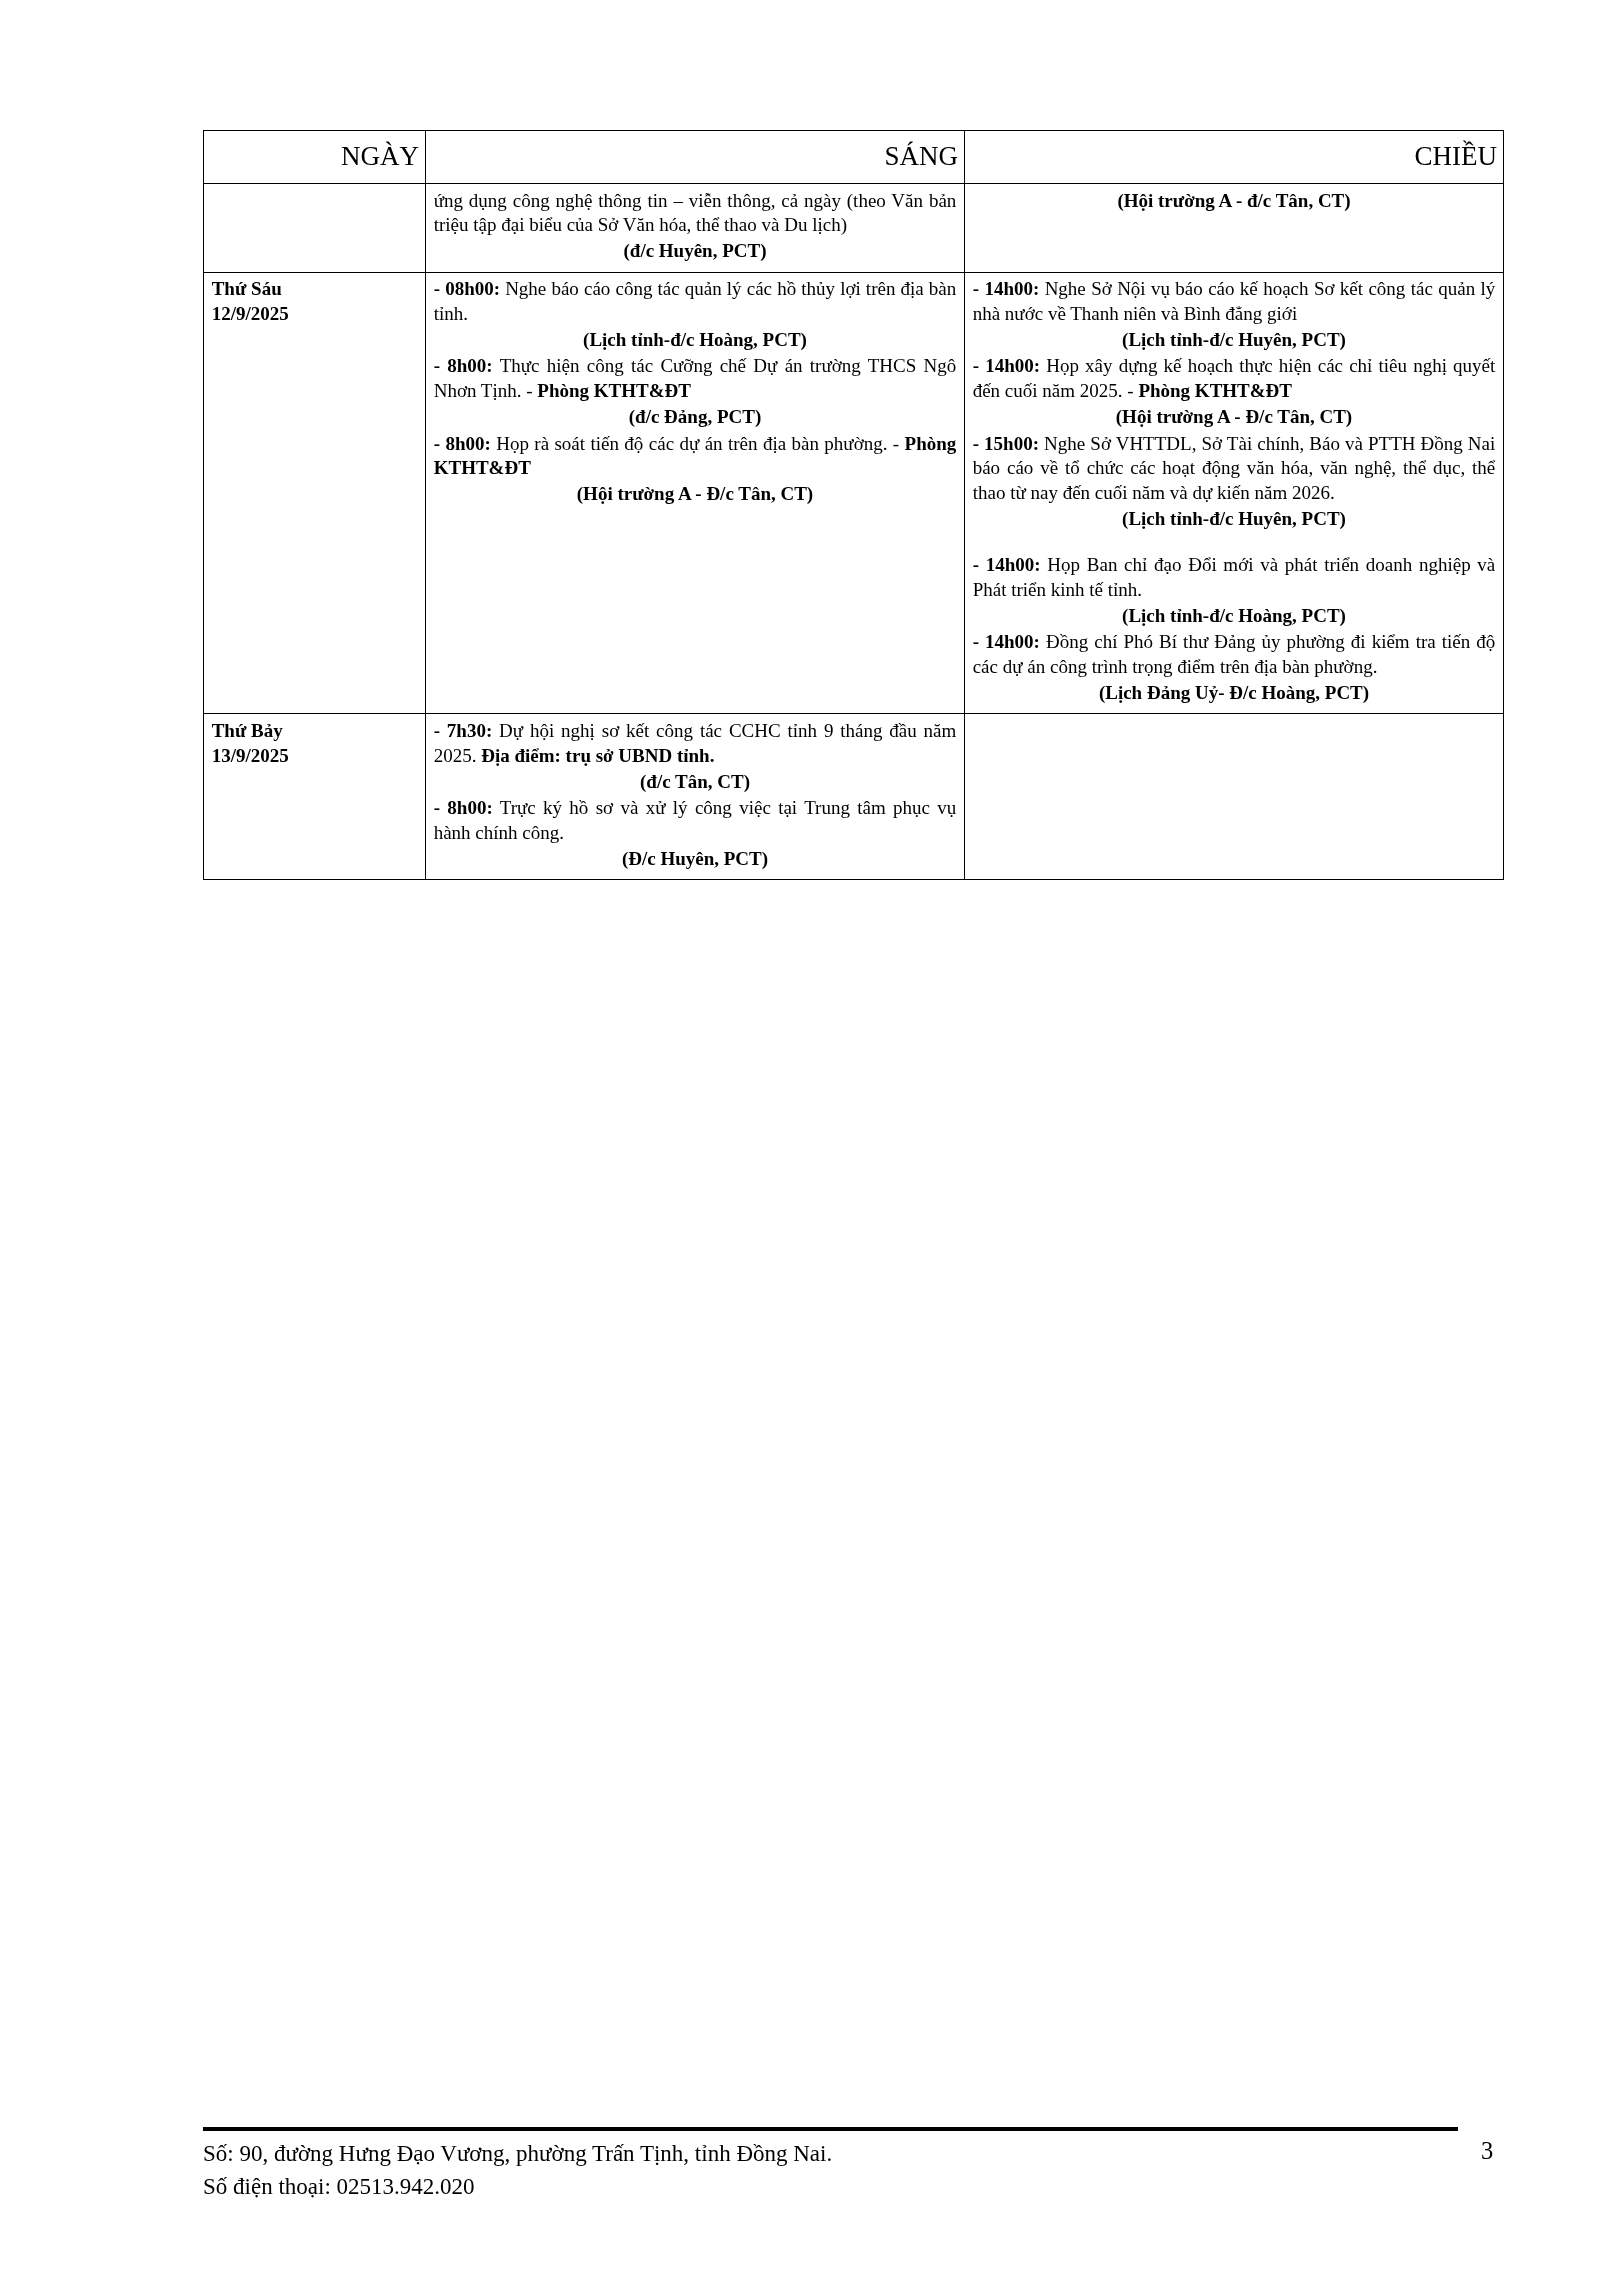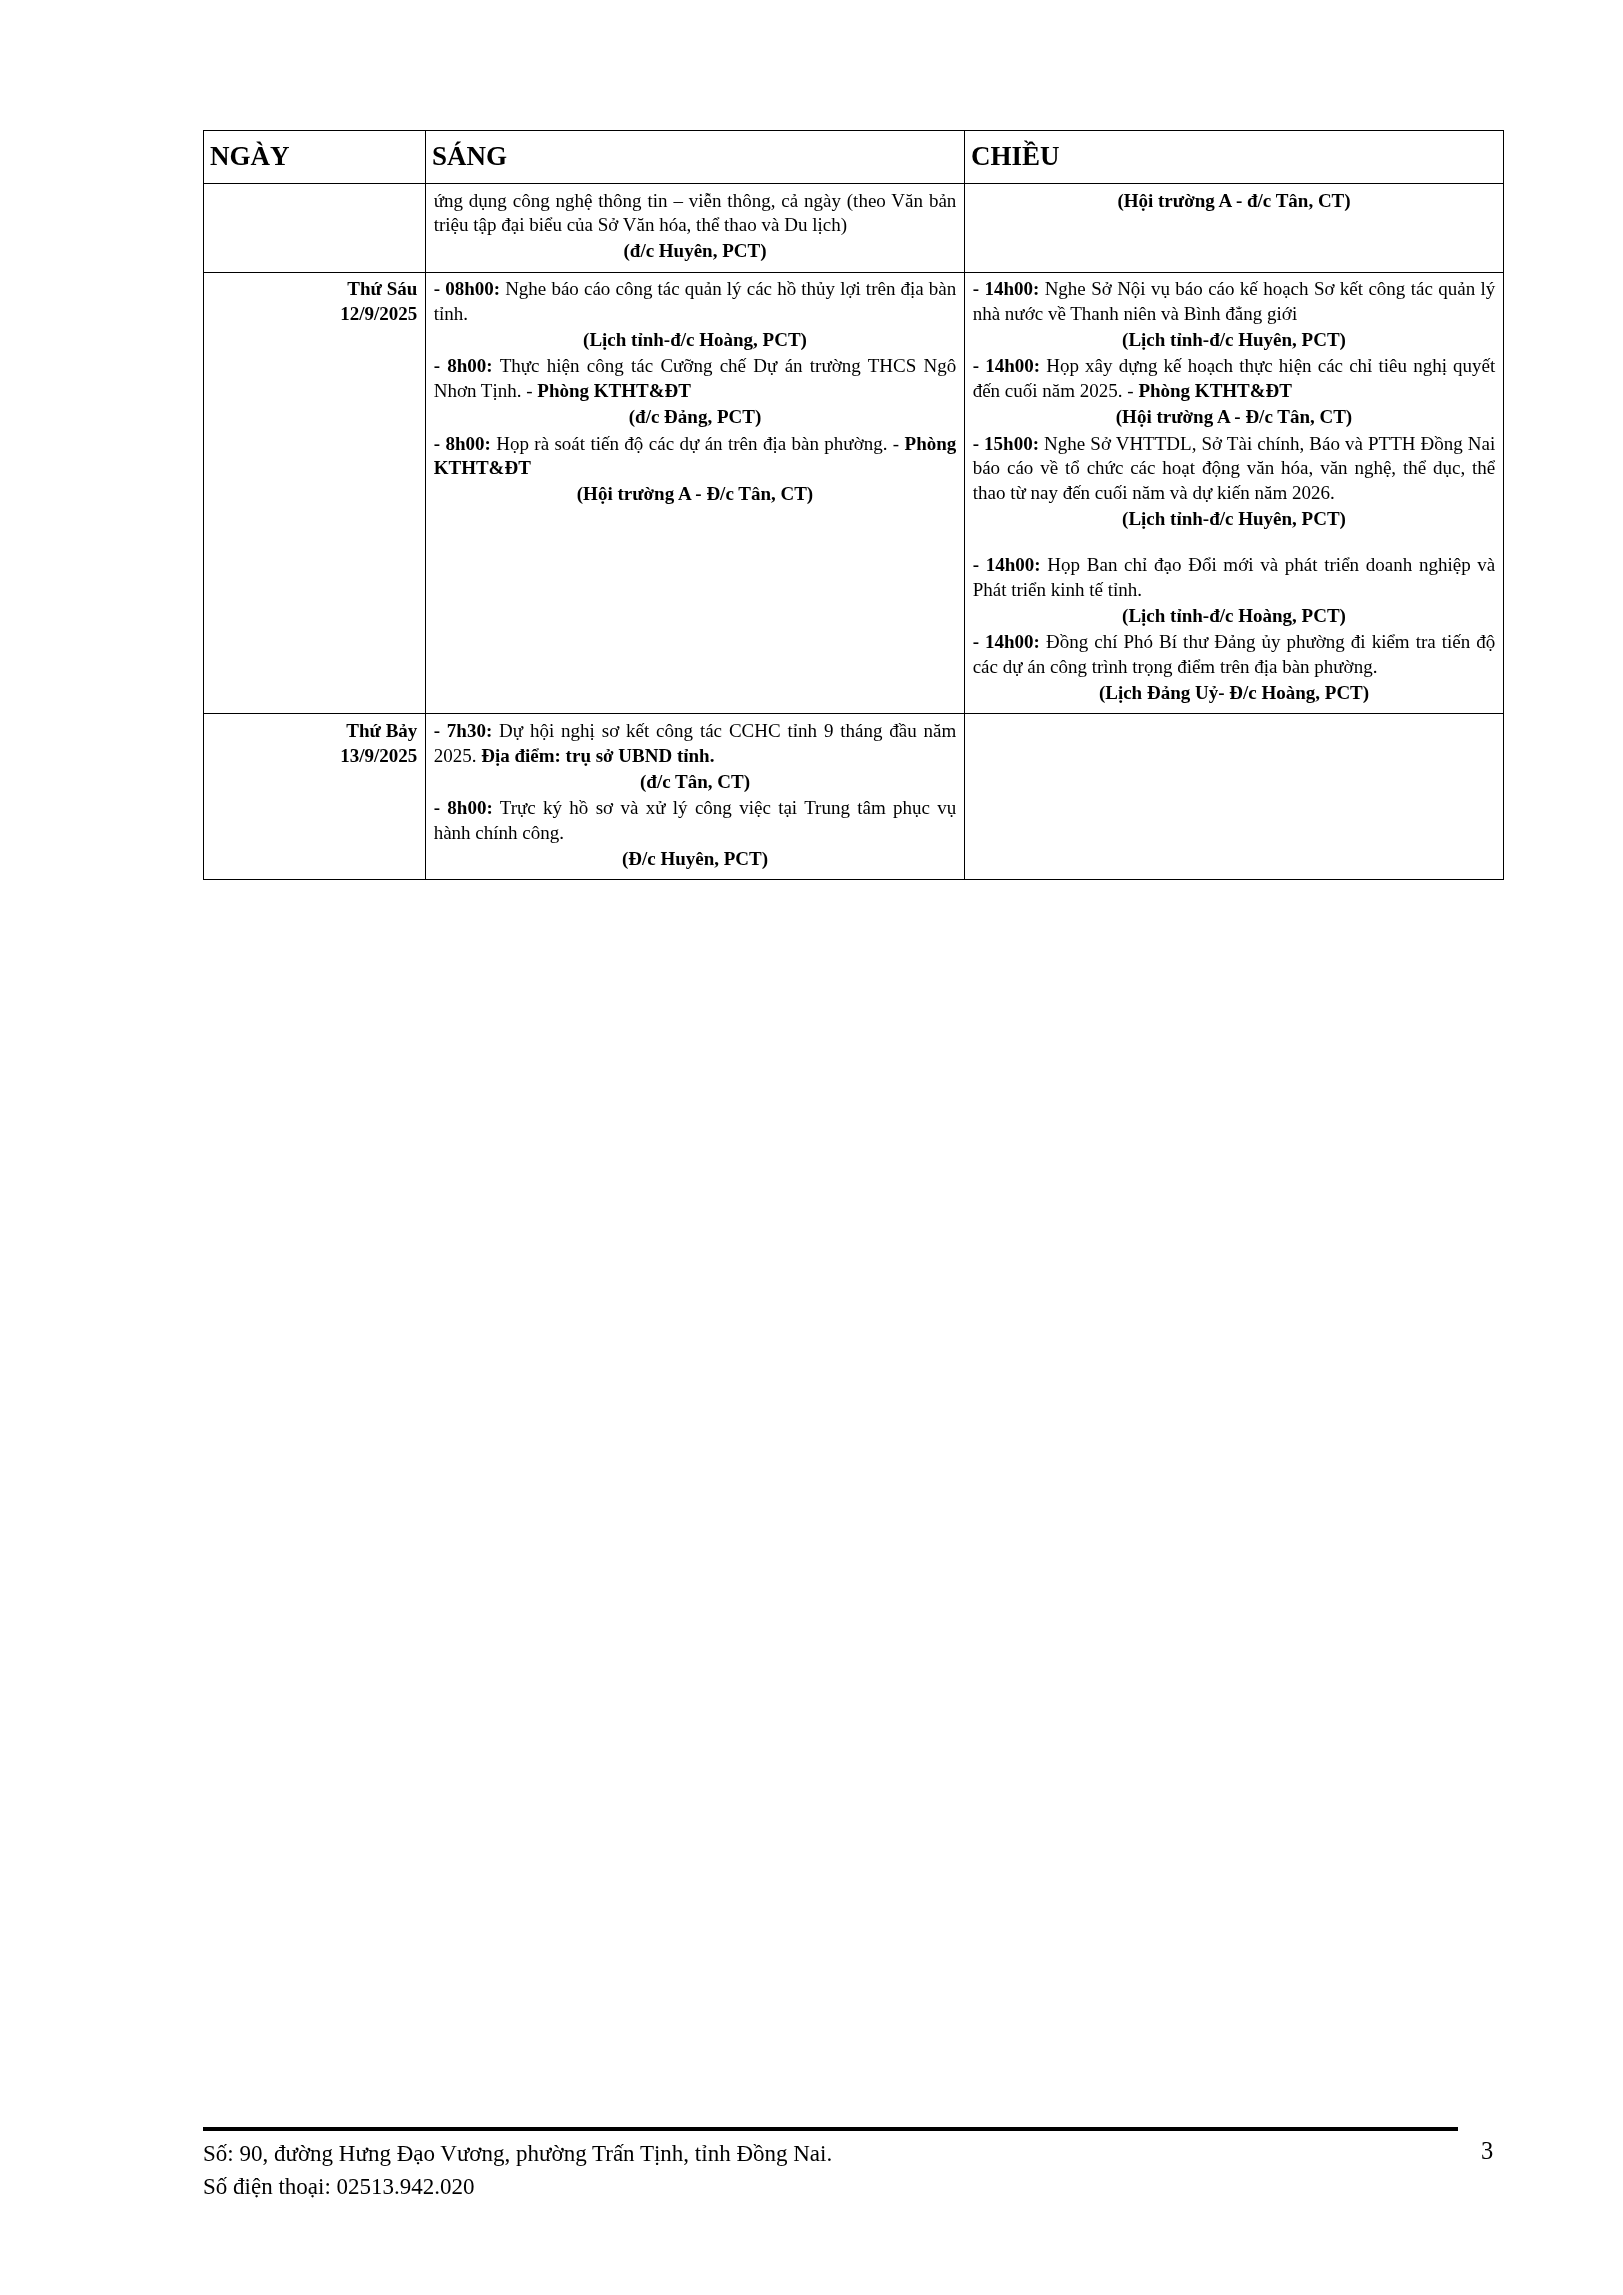--- a/index.html
+++ b/index.html
@@ -29,32 +29,32 @@
   }
   table.schedule th,
   table.schedule td {
     border: 1.5px solid #000000;
     vertical-align: top;
     padding: 4.6px 7.7px 7.7px 7.7px;
     font-size: 19px;
     line-height: 1.30;
   }
   table.schedule th {
-    text-align: left;
-    font-weight: bold;
+    text-align: right;
+    font-weight: normal;
     font-size: 27px;
     padding: 7.7px 6.1px 9.2px 6.1px;
     vertical-align: middle;
   }
   col.c-day   { width: 222px; }
   col.c-morn  { width: 539px; }
   col.c-aft   { width: 539px; }
 
   .day-cell {
-    text-align: right;
+    text-align: left;
     vertical-align: middle;
     font-weight: bold;
     font-size: 27px;
     line-height: 1.45;
   }
   .just { text-align: justify; text-align-last: left; }
   .center { text-align: center; }
   .b { font-weight: bold; }
   p {
     margin: 0 0 0 0;

